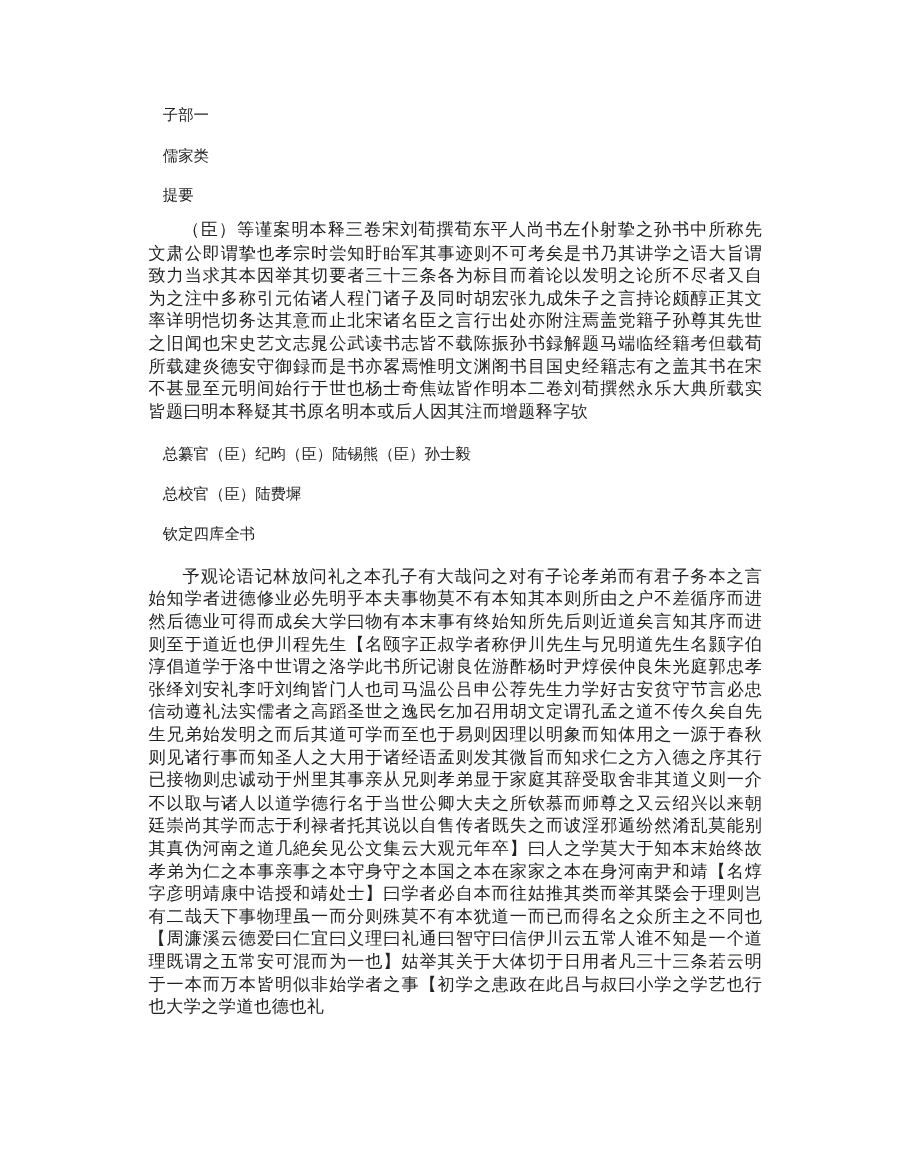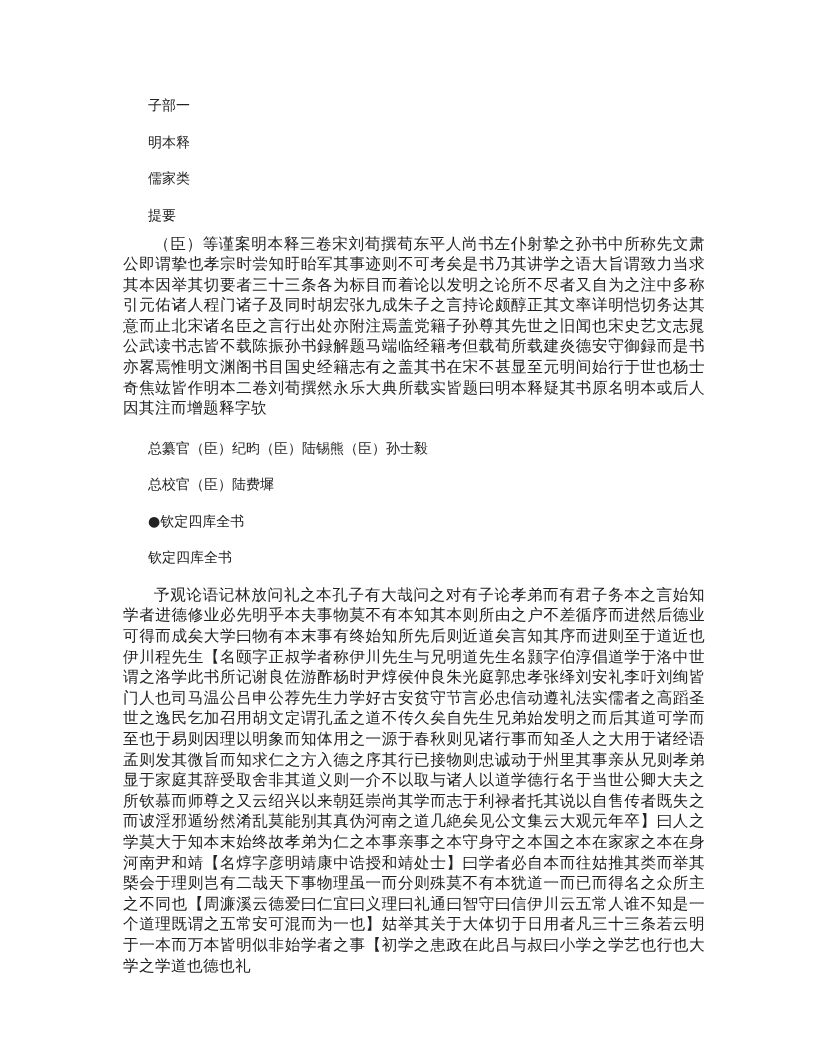--- a/index.html
+++ b/index.html
@@ -25,38 +25,36 @@
       font-size: 14px;
       line-height: 18px;
       height: 18px;
       margin: 0 0 18.5px 0;
       padding-left: 25px;
       white-space: nowrap;
     }
     .para {
       font-size: 15.6px;
       line-height: 20.6px;
-      margin: 0;
+      margin: 12px;
       text-indent: 31px;
       text-align: justify;
       letter-spacing: 0.4px;
       word-break: break-all;
     }
     .para-block { margin-bottom: 17px; }
   </style>
 </head>
 <body>
 
 <div class="page">
   <div class="heading-line">子部一</div>
-  <div class="heading-line">明本释</div>
   <div class="heading-line">儒家类</div>
   <div class="heading-line" style="margin-bottom:10px;">提要</div>
 
   <p class="para para-block" style="margin-bottom:20px;">（臣）等谨案明本释三卷宋刘荀撰荀东平人尚书左仆射挚之孙书中所称先文肃公即谓挚也孝宗时尝知盱眙军其事迹则不可考矣是书乃其讲学之语大旨谓致力当求其本因举其切要者三十三条各为标目而着论以发明之论所不尽者又自为之注中多称引元佑诸人程门诸子及同时胡宏张九成朱子之言持论颇醇正其文率详明恺切务达其意而止北宋诸名臣之言行出处亦附注焉盖党籍子孙尊其先世之旧闻也宋史艺文志晁公武读书志皆不载陈振孙书録解题马端临经籍考但载荀所载建炎德安守御録而是书亦畧焉惟明文渊阁书目国史经籍志有之盖其书在宋不甚显至元明间始行于世也杨士奇焦竑皆作明本二卷刘荀撰然永乐大典所载实皆题曰明本释疑其书原名明本或后人因其注而增题释字欤</p>
 
   <div class="heading-line">总纂官（臣）纪昀（臣）陆锡熊（臣）孙士毅</div>
   <div class="heading-line">总校官（臣）陆费墀</div>
-  <div class="heading-line">●钦定四库全书</div>
   <div class="heading-line">钦定四库全书</div>
 
   <p class="para">予观论语记林放问礼之本孔子有大哉问之对有子论孝弟而有君子务本之言始知学者进德修业必先明乎本夫事物莫不有本知其本则所由之户不差循序而进然后德业可得而成矣大学曰物有本末事有终始知所先后则近道矣言知其序而进则至于道近也伊川程先生【名颐字正叔学者称伊川先生与兄明道先生名颢字伯淳倡道学于洛中世谓之洛学此书所记谢良佐游酢杨时尹焞侯仲良朱光庭郭忠孝张绎刘安礼李吁刘绚皆门人也司马温公吕申公荐先生力学好古安贫守节言必忠信动遵礼法实儒者之高蹈圣世之逸民乞加召用胡文定谓孔孟之道不传久矣自先生兄弟始发明之而后其道可学而至也于易则因理以明象而知体用之一源于春秋则见诸行事而知圣人之大用于诸经语孟则发其微旨而知求仁之方入德之序其行已接物则忠诚动于州里其事亲从兄则孝弟显于家庭其辞受取舍非其道义则一介不以取与诸人以道学德行名于当世公卿大夫之所钦慕而师尊之又云绍兴以来朝廷崇尚其学而志于利禄者托其说以自售传者既失之而诐淫邪遁纷然淆乱莫能别其真伪河南之道几絶矣见公文集云大观元年卒】曰人之学莫大于知本末始终故孝弟为仁之本事亲事之本守身守之本国之本在家家之本在身河南尹和靖【名焞字彦明靖康中诰授和靖处士】曰学者必自本而往姑推其类而举其槩会于理则岂有二哉天下事物理虽一而分则殊莫不有本犹道一而已而得名之众所主之不同也【周濂溪云德爱曰仁宜曰义理曰礼通曰智守曰信伊川云五常人谁不知是一个道理既谓之五常安可混而为一也】姑举其关于大体切于日用者凡三十三条若云明于一本而万本皆明似非始学者之事【初学之患政在此吕与叔曰小学之学艺也行也大学之学道也德也礼</p>
 </div>
 
 </body></html>

